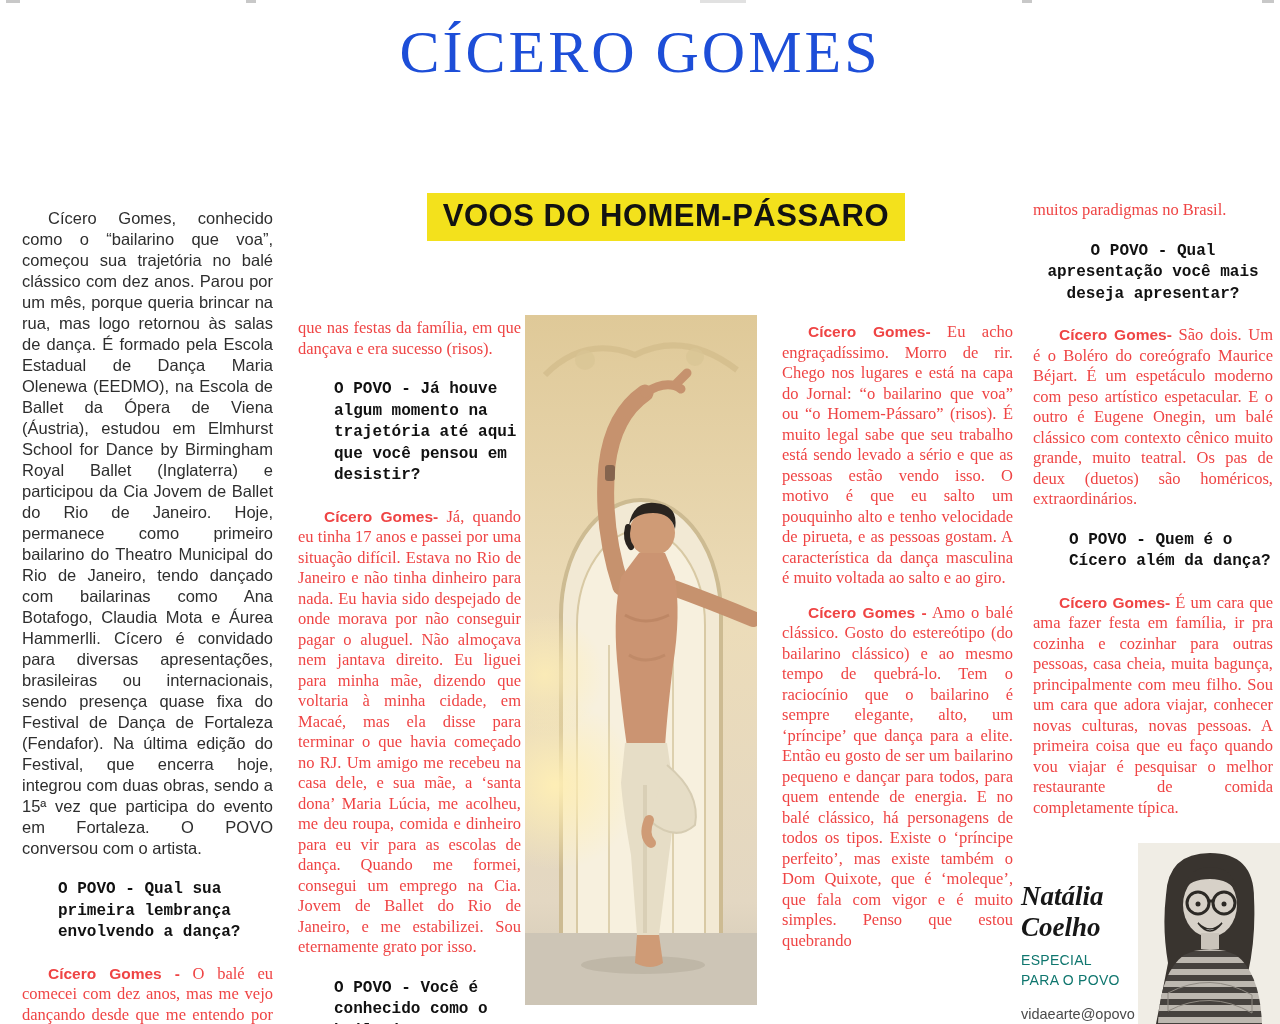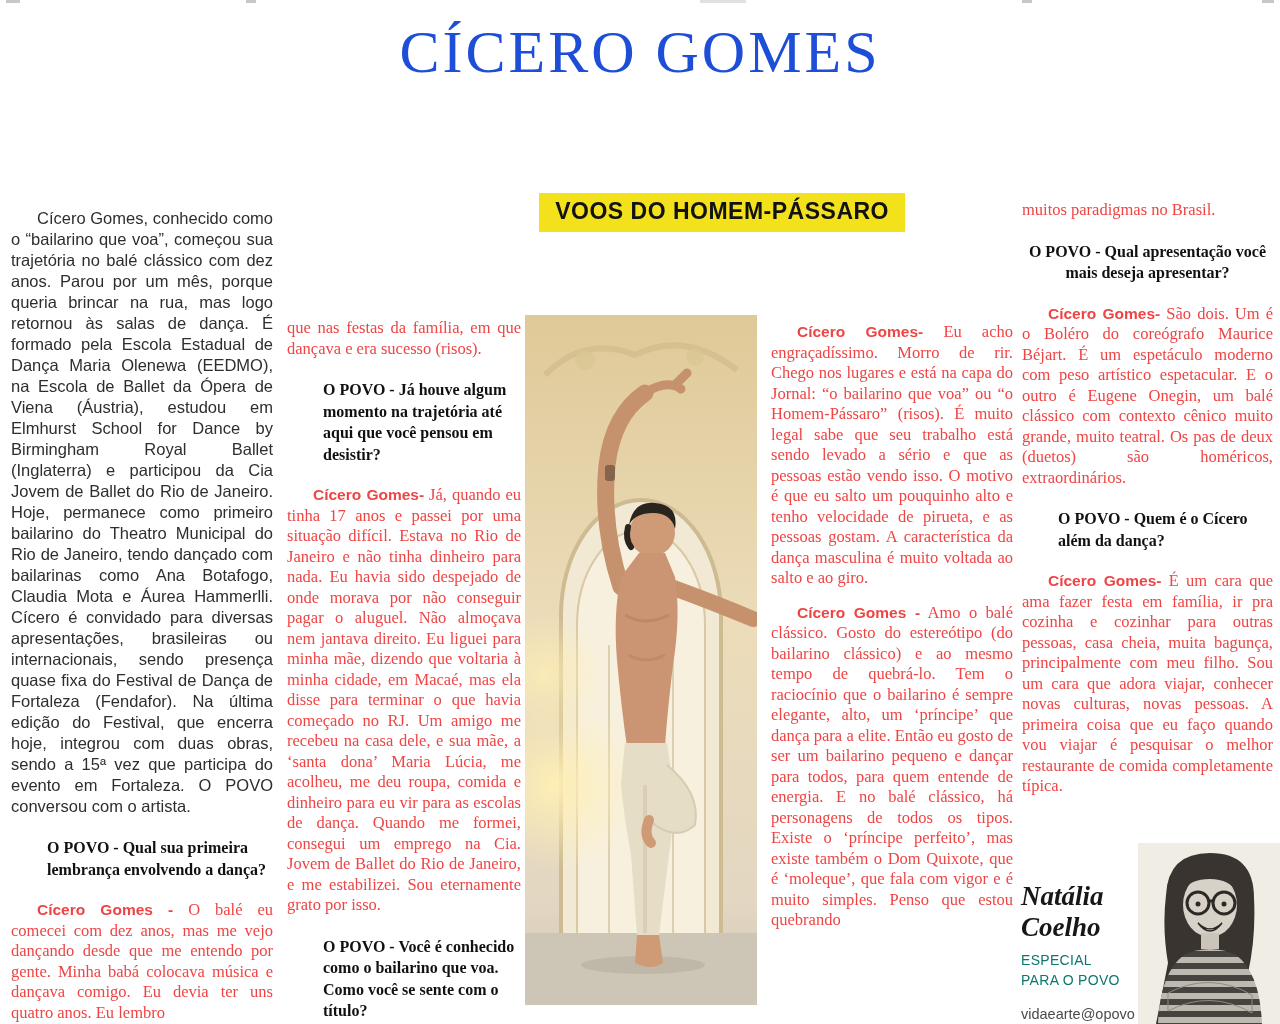--- a/index.html
+++ b/index.html
@@ -15,35 +15,35 @@
   }
   .kicker .kicker-com{font-style:italic;}
   .main-title{
     margin:4px 0 0 0;font-family:"Liberation Serif",serif;font-weight:400;
     font-size:60px;letter-spacing:3px;color:#1d4ed8;line-height:1.0;
   }
   .headline-wrap{position:absolute;left:0;top:193px;width:905px;text-align:right;}
   .headline{
     display:inline-block;background:#f3e11c;color:#121212;
     font-family:"Liberation Sans",sans-serif;font-weight:700;
-    font-size:23px;letter-spacing:.5px;padding:5px 16px 7px 16px;
+    font-size:31px;letter-spacing:.5px;padding:5px 16px 7px 16px;
   }
   
   .col{position:absolute;text-align:justify;}
-  .col p{margin:0 0 14px 1px;}
+  .col p{margin:0 0 14px 12px;}
   .col1{left:10px;top:208px;width:263px;height:810px;}
   .col2{left:286px;top:318px;width:235px;height:700px;}
   .col3{left:770px;top:322px;width:243px;height:700px;}
   .col4{left:1021px;top:200px;width:252px;height:640px;}
   .intro{
     font-family:"Liberation Sans",sans-serif;font-size:16.5px;line-height:21px;
     color:#2e2e2e;text-indent:26px;
   }
   .question{
-    font-family:Liberation Serif, serif;font-weight:700;font-size:16px;
+    font-family:Liberation Mono, monospace;font-weight:700;font-size:16px;
     line-height:21.5px;color:#111;text-align:left;padding-left:36px;
     margin-top:20px !important;margin-bottom:20px !important;
   }
   .question.centered{padding-left:0;text-align:center;}
   .answer{font-size:16.5px;line-height:20.5px;color:#ef4444;text-indent:26px;}
   .answer.no-indent{text-indent:0;}
   .lead{
     font-family:"Liberation Sans",sans-serif;font-weight:700;font-size:15.5px;
   }
   

